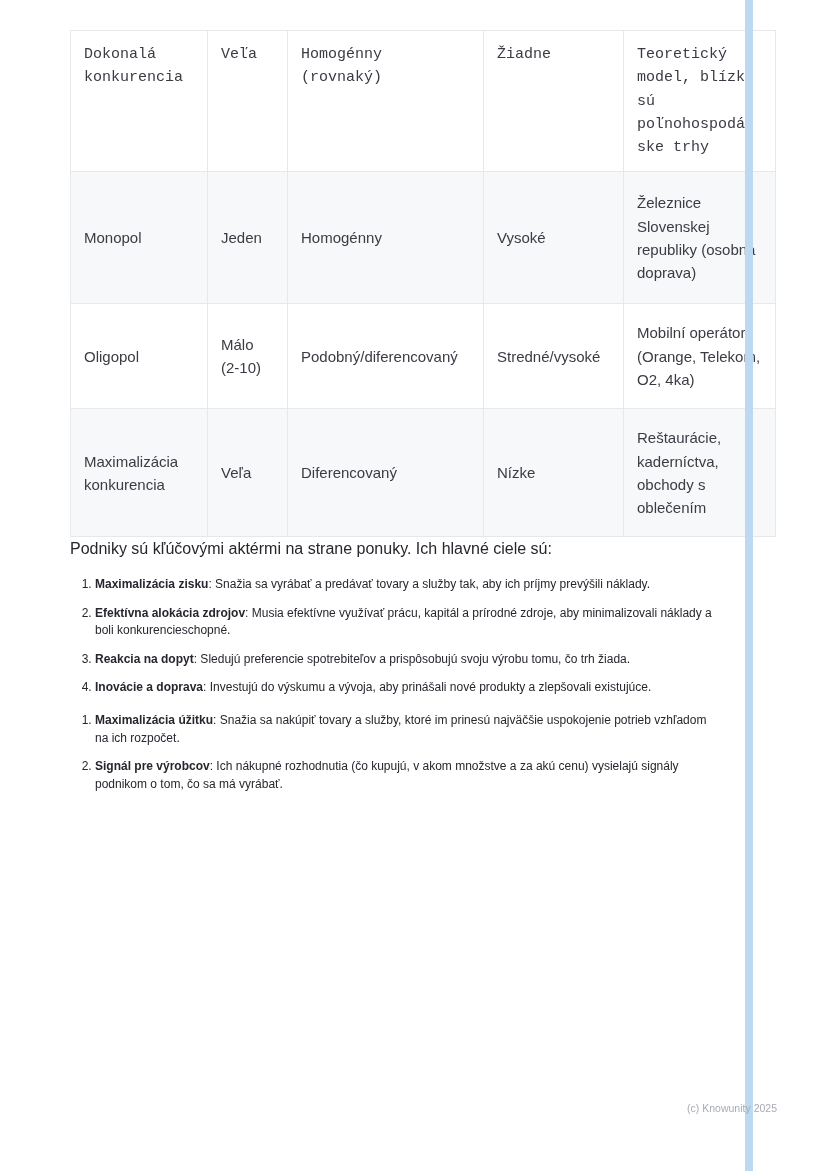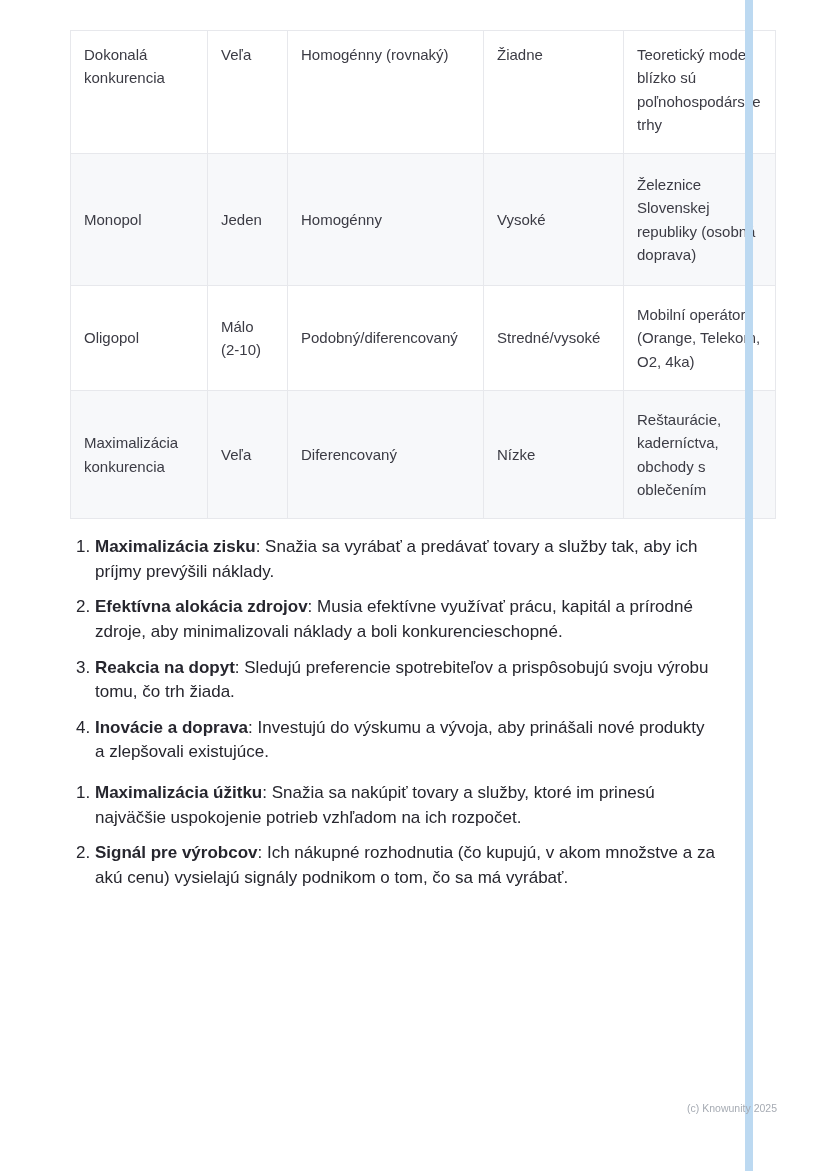--- a/index.html
+++ b/index.html
@@ -30,21 +30,21 @@
     color: #3b3b44;
   }
   table.market-table td {
     border: 1px solid #e7e8ec;
     padding: 12px 13px;
     vertical-align: middle;
     line-height: 1.55;
     word-wrap: break-word;
   }
   tr.stripe { background: #f7f8fa; }
-  tr.row-1 td { height: 123px; vertical-align: top; }
+  tr.row-1 td { height: 123px; vertical-align: top; font-family: Liberation Mono, monospace; }
   tr.row-2 td { height: 132px; }
   tr.row-3 td { height: 105px; }
   tr.row-4 td { height: 128px; }
 
   
   .section h2 {
     color: #6fb0e2;
     font-size: 23px;
     font-weight: 700;
     letter-spacing: -0.2px;
@@ -56,21 +56,21 @@
     line-height: 1.45;
     max-width: 655px;
   }
   .section ol {
     margin: 16px 0 0 0;
     padding-left: 25px;
     max-width: 645px;
     list-style: decimal outside;
   }
   .section ol li {
-    font-size: 17px;
+    font-size: 12px;
     color: #26262e;
     line-height: 1.45;
     margin-bottom: 11px;
   }
   .section ol li strong { font-weight: 700; }
 
   
   .edge-bar {
     position: absolute;
     left: 745px;
@@ -130,20 +130,21 @@
           <td>Maximalizácia konkurencia</td>
           <td>Veľa</td>
           <td>Diferencovaný</td>
           <td>Nízke</td>
           <td>Reštaurácie, kaderníctva, obchody s oblečením</td>
         </tr>
       </tbody>
     </table>
 
     <div class="section">
+      <p class="intro">Podniky sú kľúčovými aktérmi na strane ponuky. Ich hlavné ciele sú:</p>
       <ol>
         <li><strong>Maximalizácia zisku</strong><span>: Snažia sa vyrábať a predávať tovary a služby tak, aby ich príjmy prevýšili náklady.</span></li>
         <li><strong>Efektívna alokácia zdrojov</strong><span>: Musia efektívne využívať prácu, kapitál a prírodné zdroje, aby minimalizovali náklady a boli konkurencieschopné.</span></li>
         <li><strong>Reakcia na dopyt</strong><span>: Sledujú preferencie spotrebiteľov a prispôsobujú svoju výrobu tomu, čo trh žiada.</span></li>
         <li><strong>Inovácie a doprava</strong><span>: Investujú do výskumu a vývoja, aby prinášali nové produkty a zlepšovali existujúce.</span></li>
       </ol>
     </div>
 
     <div class="section">
       <ol>

